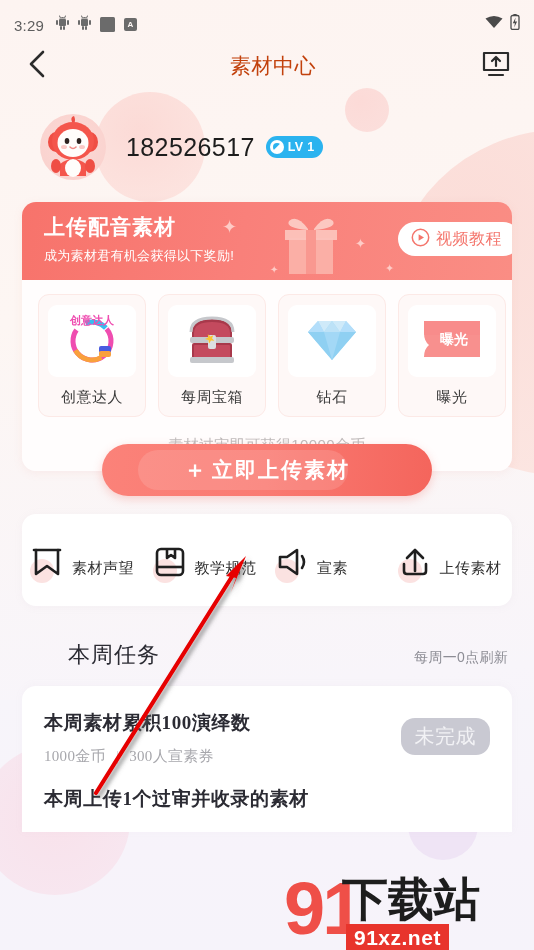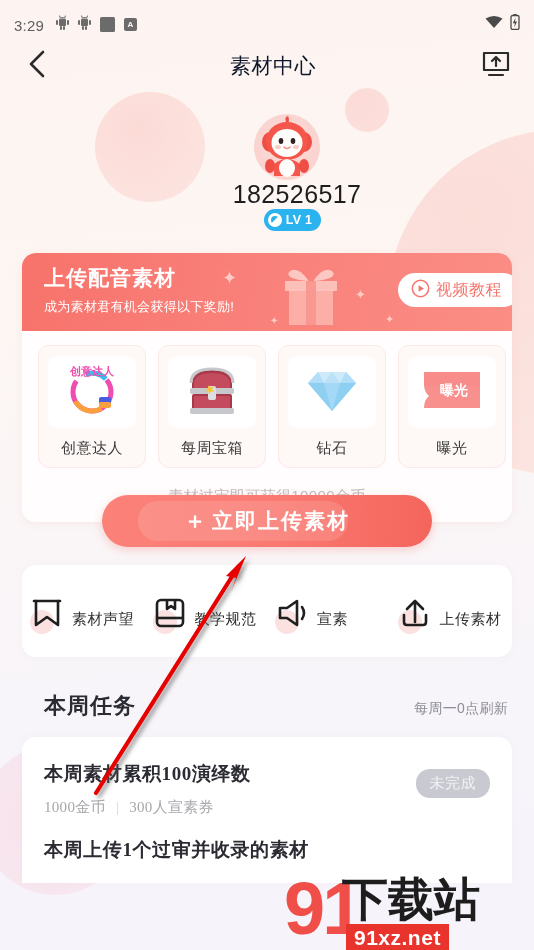--- a/index.html
+++ b/index.html
@@ -40,29 +40,29 @@
   .sb-icons { display:flex; align-items:center; gap:9px; }
   .sb-right { margin-left:auto; display:flex; align-items:center; gap:7px; }
   .sq { width:15px; height:15px; background:#6b6b6b; border-radius:1.5px; }
   .boxa { width:13px; height:13px; background:#6b6b6b; border-radius:2px; color:#fdf7f4;
           font-size:8px; line-height:13px; text-align:center; font-weight:bold; }
 
   
   .navbar { position:relative; z-index:3; height:64px; display:flex; align-items:center;
             padding:0 18px; }
   .nav-title { position:absolute; left:0; right:0; text-align:center; font-size:21px;
-               color:#0f172a; letter-spacing:.5px; pointer-events:none;margin-left:12px; }
+               color:#c2410c; letter-spacing:.5px; pointer-events:none;margin-left:12px; }
   .nav-back { width:38px; height:38px; display:flex; align-items:center;
               justify-content:center; cursor:pointer; }
   .nav-action { margin-left:auto; width:40px; height:40px; display:flex;
                 align-items:center; justify-content:center; cursor:pointer; z-index:4; }
 
   
   .profile { position:relative; z-index:3; display:flex; align-items:center;
-             padding:16px 0 0 40px;flex-direction:column; }
+             padding:16px 0 0 40px; }
   .avatar { width:66px; height:66px; border-radius:50%; position:relative;
             background:radial-gradient(circle at 50% 45%,#fbdad7 0%,#fad3cf 70%,#f9cdc8 100%);
             overflow:hidden; flex:none; }
   .uid { font-size:25px; color:#1d1d1d; margin-left:20px; letter-spacing:.4px; }
   .lv-badge { margin-left:11px; height:22px; border-radius:11px; display:inline-flex;
               align-items:center; gap:4px; padding:0 9px 0 4px; }
   .lv-dot { width:14px; height:14px; border-radius:50%; background:#fff; position:relative; }
   .lv-dot::after { content:""; position:absolute; inset:3px;
                    background:#2bb3ef; border-radius:50%;
                    clip-path:polygon(0 0,100% 0,0 100%); }
@@ -121,31 +121,31 @@
            align-items:center; justify-content:center; }
   .q-ico::before { content:""; position:absolute; left:8px; bottom:1px;
                    width:24px; height:24px; border-radius:50%;
                    background:#fbe2e1; z-index:0; }
   .q-ico svg { position:relative; z-index:1; }
   .q-label { font-size:15px; color:#2f2f2f; margin-top:13px; letter-spacing:.5px; }
 
   
   .tasks { position:relative; z-index:3; margin:34px 22px 0 22px; }
   .task-head { display:flex; align-items:baseline; padding:0 4px 0 22px; }
-  .task-title { font-size:22px; font-weight:bold; color:#2b2b33; letter-spacing:1px; }
+  .task-title { font-size:22px; font-weight:normal; color:#2b2b33; letter-spacing:1px;margin-left:24px; }
   .task-refresh { margin-left:auto; font-size:14px; color:#8d8d95; letter-spacing:.3px; }
   .task-card { margin-top:16px; background:#fff; border-radius:14px 14px 0 0;
                padding:24px 22px 0 22px; min-height:132px;
                box-shadow:0 -1px 8px rgba(170,150,170,.05); }
   .task-row { position:relative; padding-bottom:20px;font-family:Liberation Serif, serif; }
   .task-name { font-size:19px; font-weight:bold; color:#2b2b33; letter-spacing:.6px; }
   .task-reward { font-size:15px; color:#a7a7ac; margin-top:11px; letter-spacing:.3px; }
   .task-sep { color:#d3d3d6; margin:0 6px; }
   .task-status { position:absolute; right:0; top:8px; background:#c9c9d2;
-                 border-radius:14px; padding:5px 14px; font-size:15px; color:#f2f2f5;
+                 border-radius:14px; padding:5px 14px; font-size:20px; color:#f2f2f5;
                  letter-spacing:.5px; }
 
   
   .anno { position:absolute; inset:0; z-index:8; pointer-events:none; }
 
   
   .wm { position:absolute; right:0; bottom:0; z-index:9; pointer-events:none;
         width:254px; height:96px; }
   .wm-91 { position:absolute; left:4px; top:18px; font-size:74px; font-weight:bold;
            color:#ef4f48; font-family:"Liberation Sans",sans-serif; line-height:1;

